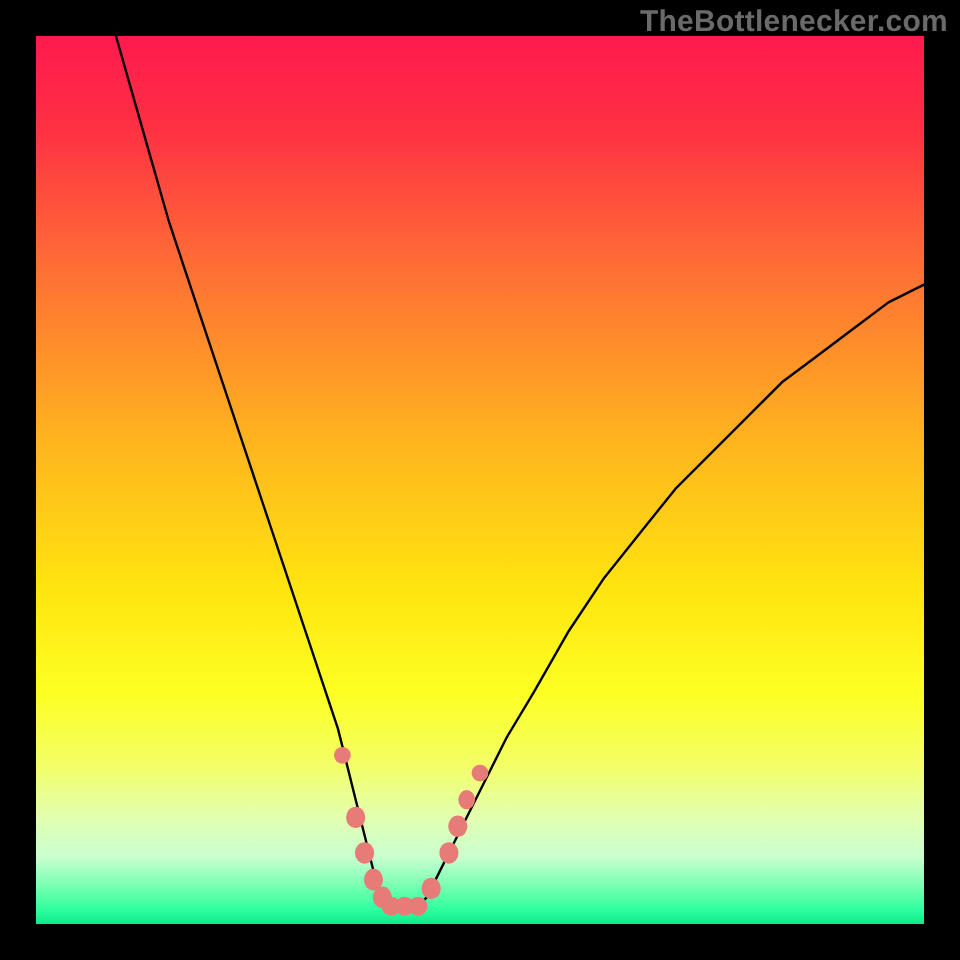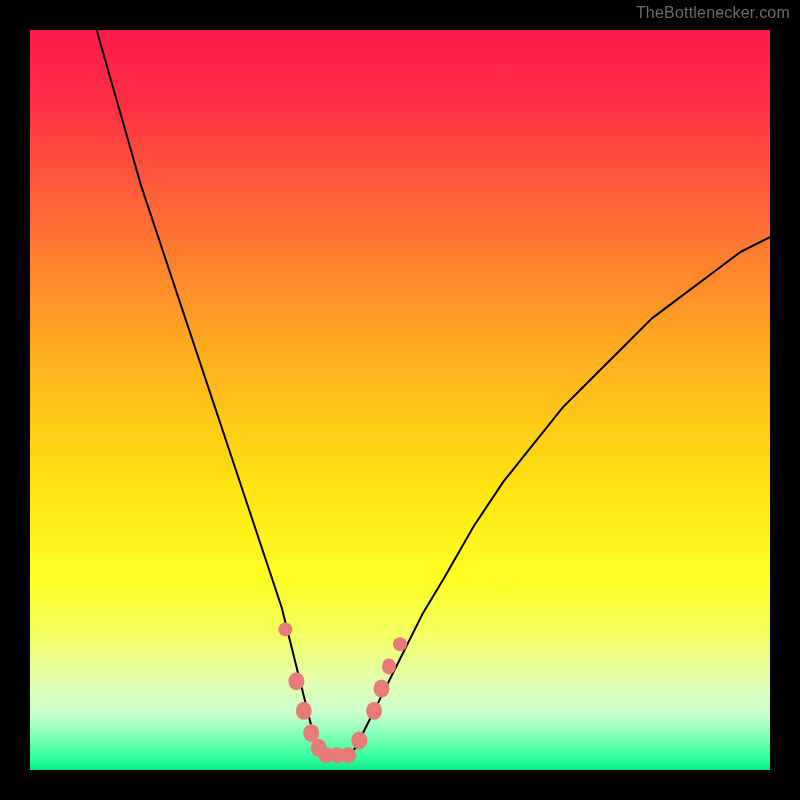--- a/index.html
+++ b/index.html
@@ -23,22 +23,22 @@
     left: 30px;
     width: 740px;
     height: 740px;
     overflow: hidden;
   }
   .watermark {
     position: absolute;
     top: 4px;
     right: 10px;
     color: #6a6a6a;
-    font-size: 16px;
-    font-weight: 400;
+    font-size: 25px;
+    font-weight: 700;
     letter-spacing: 0.2px;
   }
   svg { display: block; }
 </style>
 </head>
 <body>
 
 <div class="frame">
   <div class="watermark">TheBottlenecker.com</div>
 

